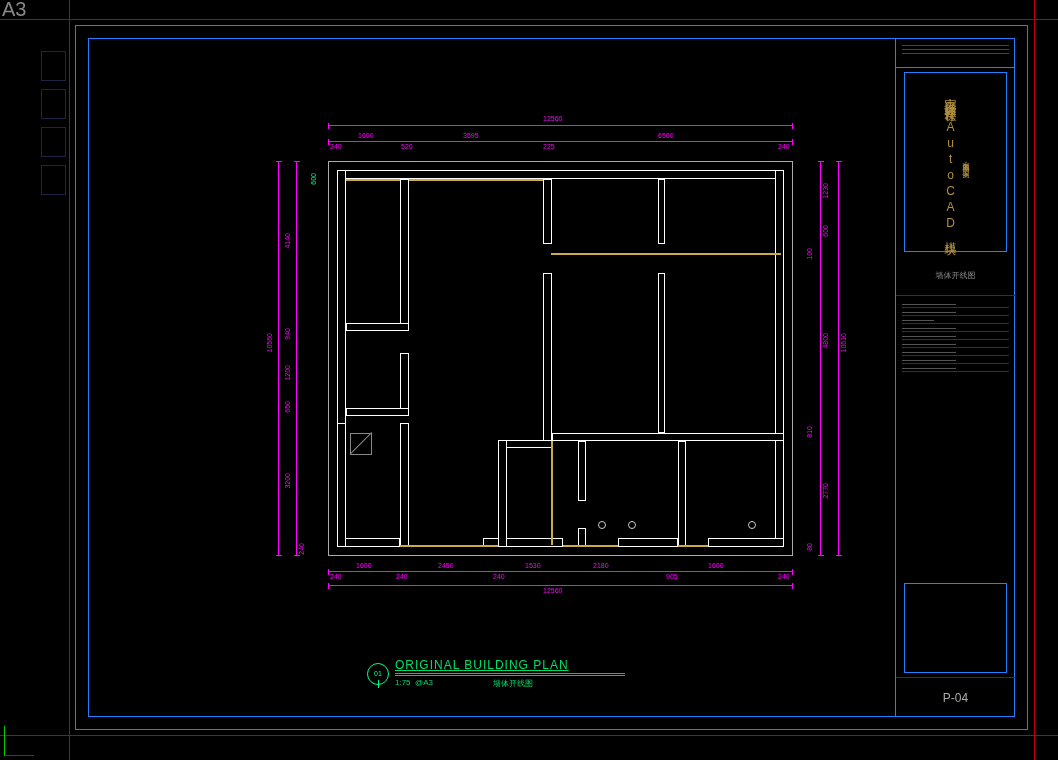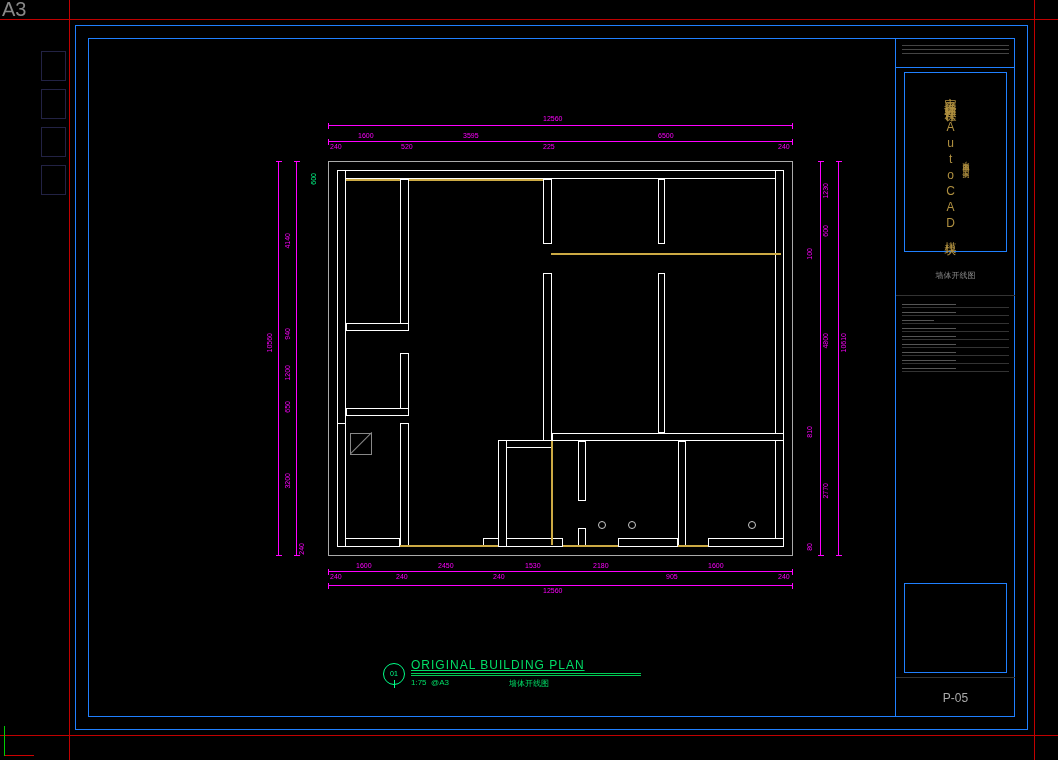--- a/index.html
+++ b/index.html
@@ -238,21 +238,21 @@
 
   
   .yellow-line {
     position: absolute;
     background: #ccaa44;
   }
 
   
   .plan-title-group {
     position: absolute;
-    left: 295px;
+    left: 279px;
     top: 620px;
     display: flex;
     align-items: center;
     gap: 6px;
   }
   .plan-title-circle {
     width: 22px;
     height: 22px;
     border: 1px solid #00ff88;
     border-radius: 50%;
@@ -365,21 +365,21 @@
       <div class="tb-field">
           <div class="tb-field-label"></div>
           <div class="tb-field-line"></div>
         </div>
       <div class="tb-field">
           <div class="tb-field-label"></div>
           <div class="tb-field-line"></div>
         </div>
     </div>
     <div class="tb-empty-box"></div>
-    <div class="tb-pageno">P-05</div>
+    <div class="tb-pageno">P-04</div>
   </div>
 
   <div class="drawing-area">
 
     <div class="floorplan">
 
       <div class="dim-h" style="left:40px; top:-8px; width:465px"></div>
       <div class="dim-label" style="left:255px; top:-18px">12560</div>
       <div class="dim-h" style="left:40px; top:8px; width:465px"></div>
       <div class="dim-label" style="left:42px; top:10px">240</div>

